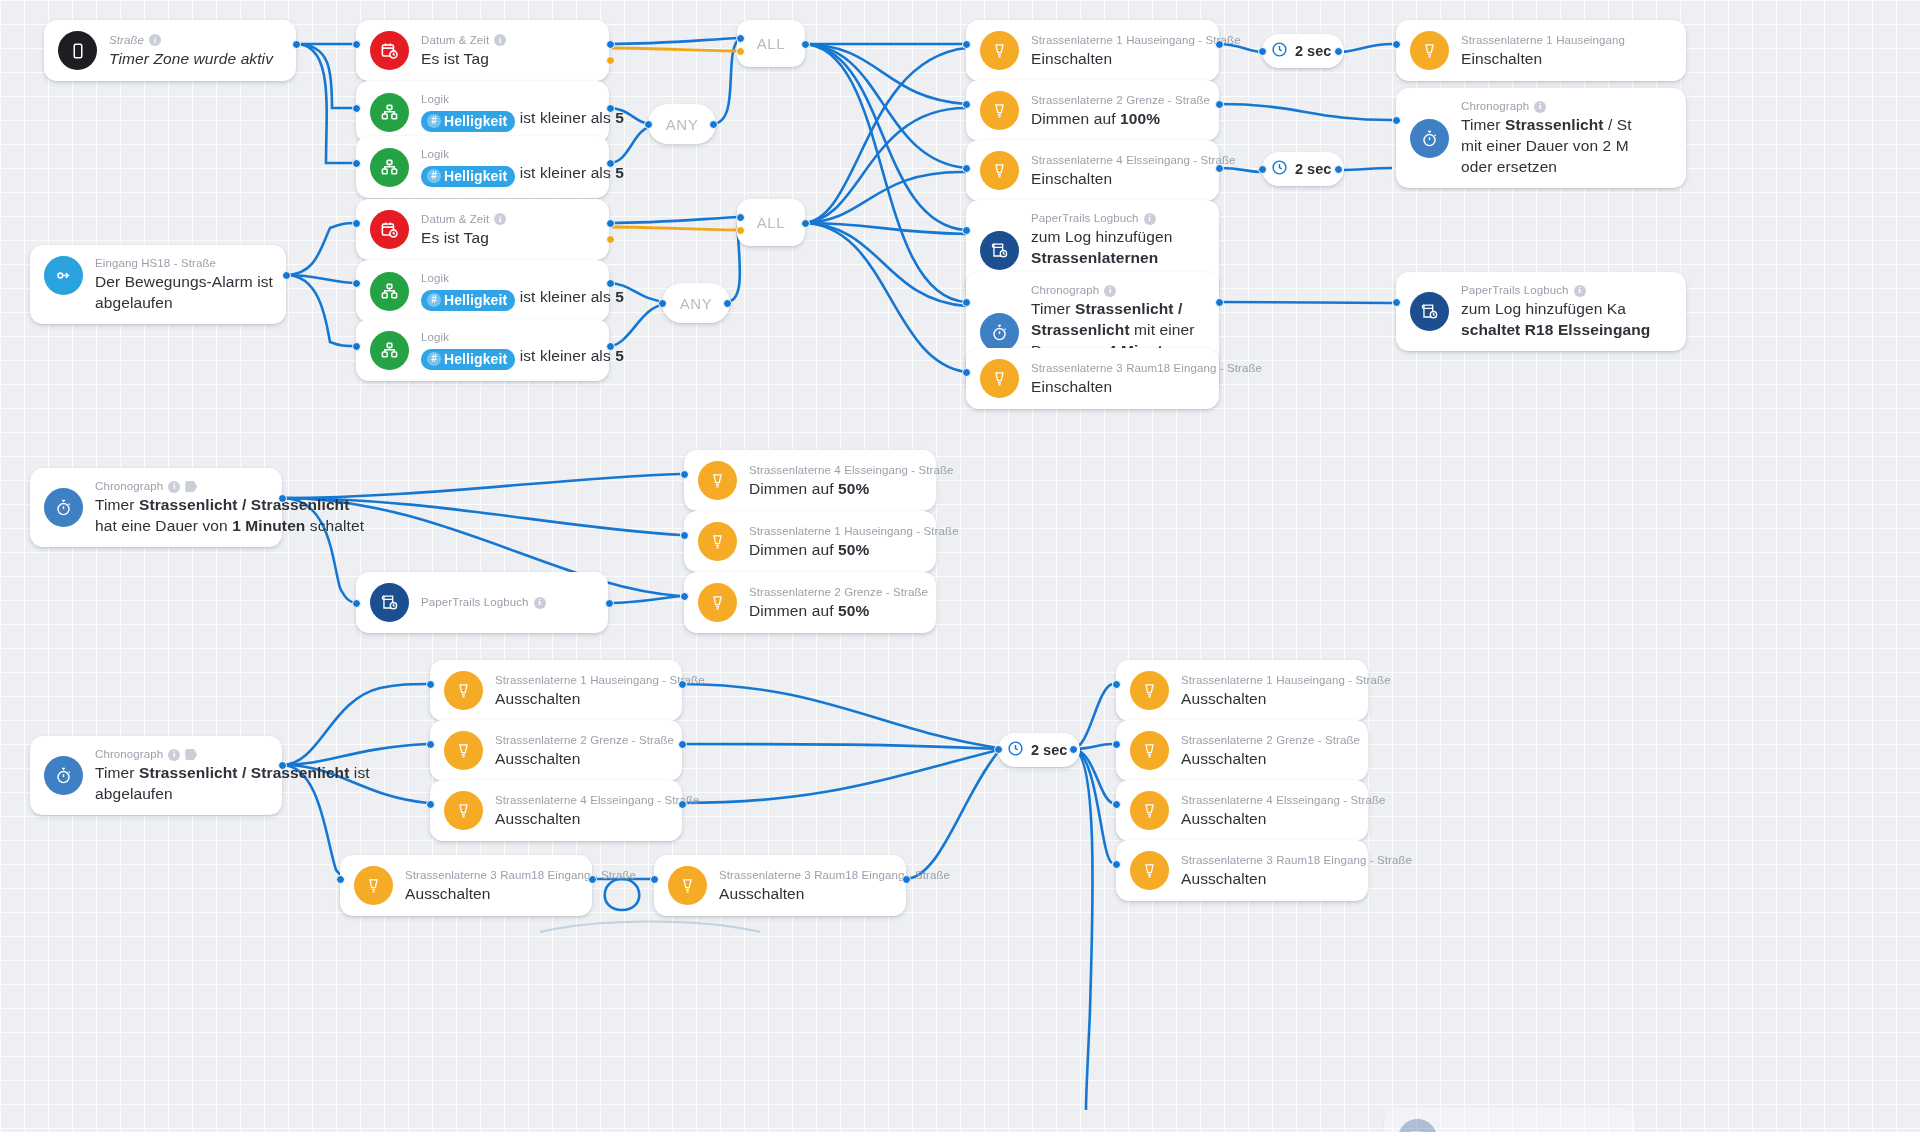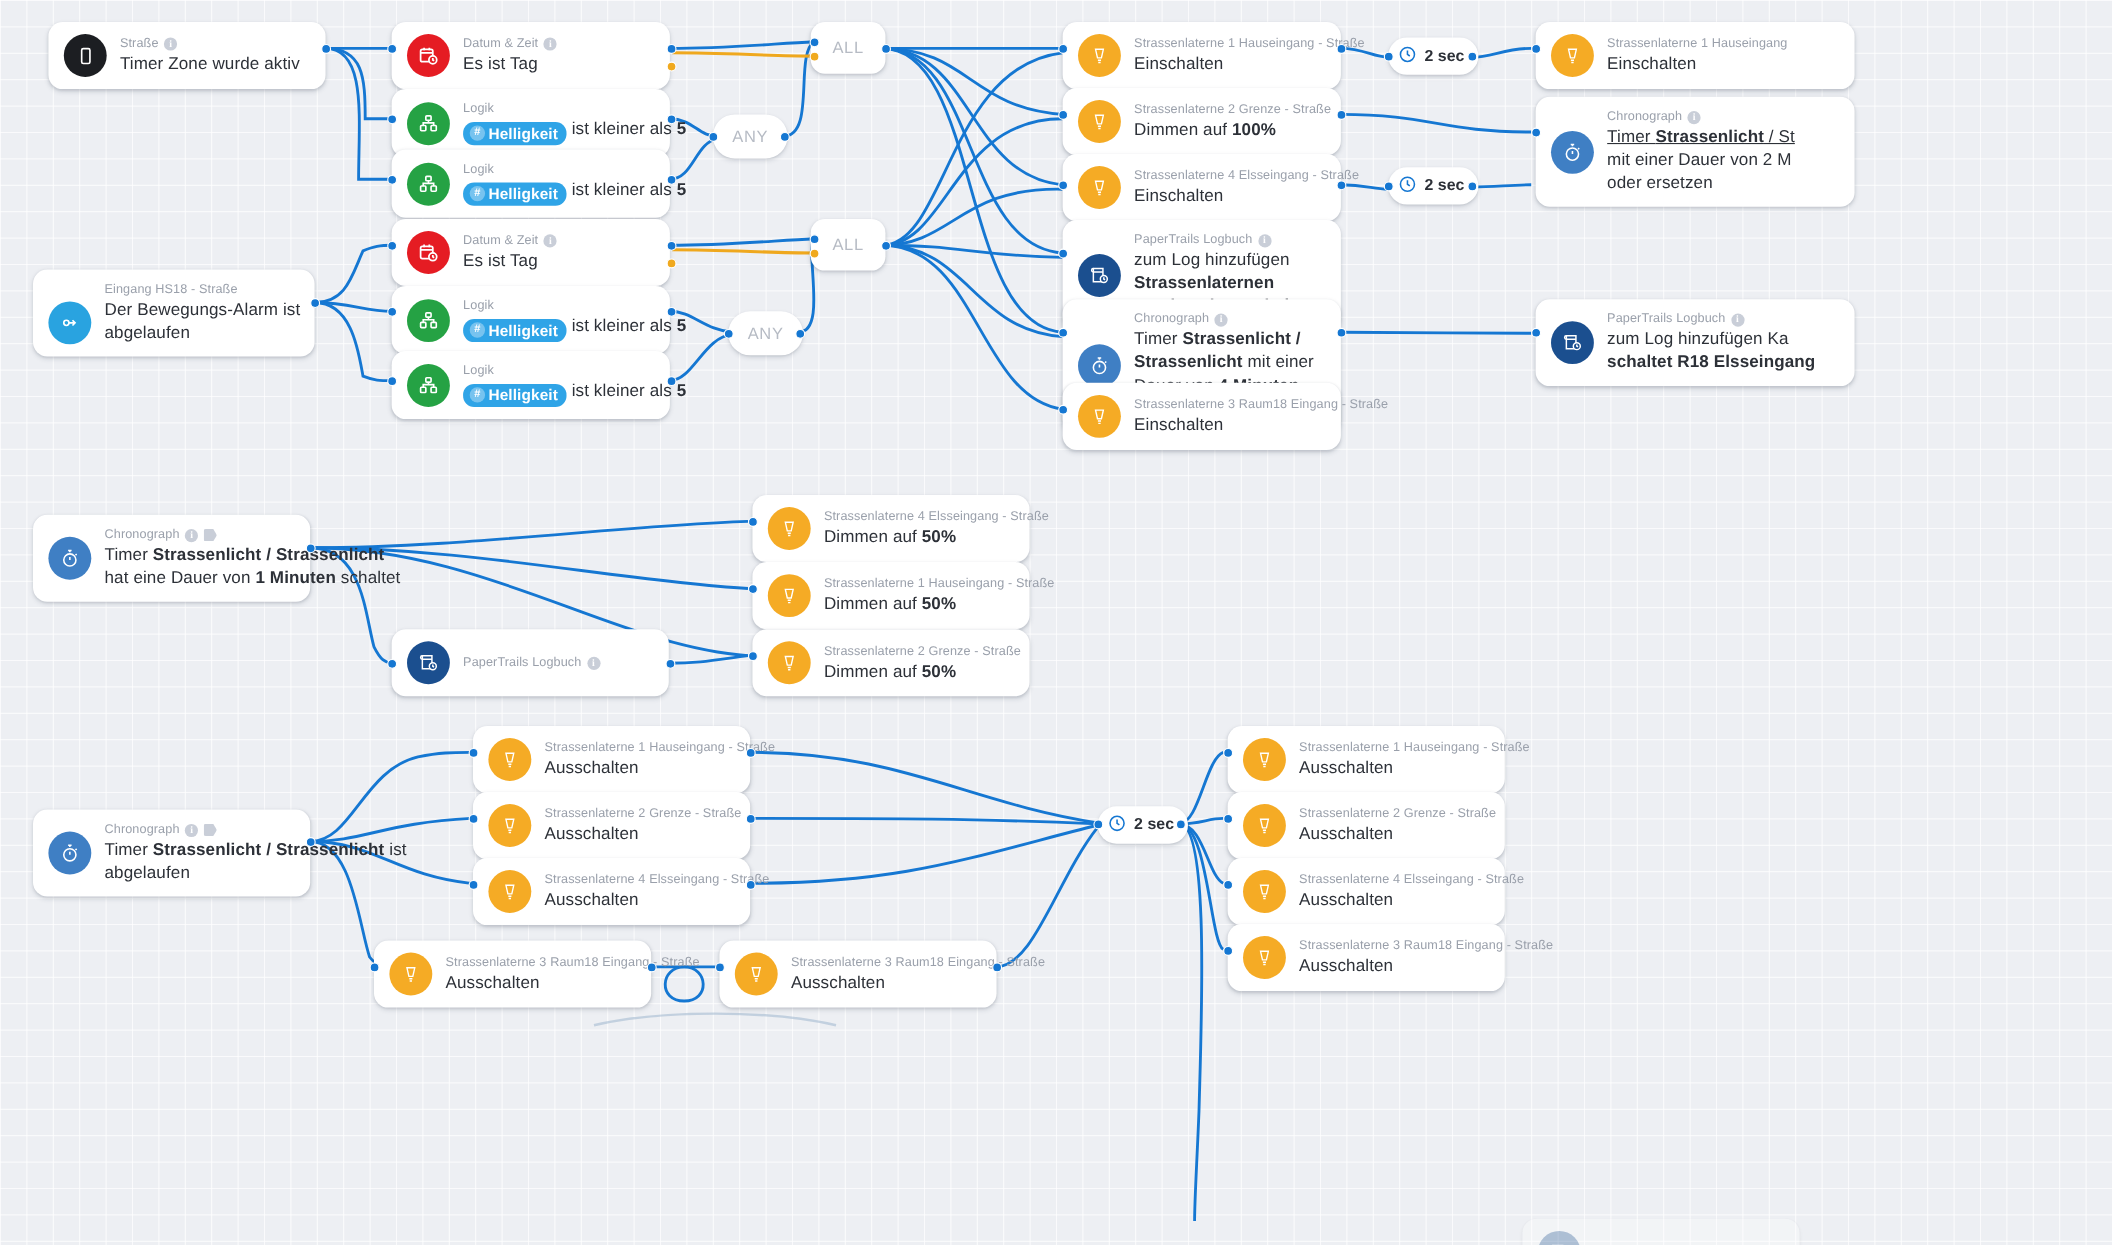--- a/index.html
+++ b/index.html
@@ -194,21 +194,21 @@
   </g>
 
   <g fill="none" stroke="#1577d2" stroke-width="2.6">
     <path d="M622,879 C600,879 598,910 622,910 C646,910 644,879 622,879"></path>
   </g>
   <g fill="none" stroke="#9fb6ce" stroke-width="2.2" opacity=".55">
     <path d="M540,932 C600,918 700,918 760,932"></path>
   </g>
 </svg>
 
-<div class="node" style="left:44px; top:20px; width:252px;">
+<div class="node" style="left:44px; top:20px; width:252px;font-style:italic;">
   <div class="ic ic-dark">
     <svg width="18" height="18" viewBox="0 0 24 24" fill="none" stroke="#fff" stroke-width="2">
           <rect x="7" y="3" width="10" height="18" rx="2"></rect>
         </svg>
   </div>
   <div class="body">
     <div class="hdr">
       <span>Straße</span>
       <span class="infodot">i</span>
     </div>
@@ -434,21 +434,21 @@
     <svg width="19" height="19" viewBox="0 0 24 24" fill="none" stroke="#fff" stroke-width="1.8">
           <circle cx="12" cy="14" r="7"></circle>
           <path d="M10 3h4M12 3v2M12 14v-3.5M18.5 8.5l1.3-1.3"></path>
         </svg>
   </div>
   <div class="body">
     <div class="hdr">
       <span>Chronograph</span>
       <span class="infodot">i</span>
     </div>
-    <div class="ttl wrap" style="white-space:nowrap;overflow:hidden;text-decoration:underline;"><span>Timer </span><b>Strassenlicht</b><span> / St</span></div>
+    <div class="ttl wrap" style="white-space:nowrap;overflow:hidden;"><span>Timer </span><b>Strassenlicht</b><span> / St</span></div>
     <div class="ttl" style="overflow:hidden;">mit einer Dauer von 2  M</div>
     <div class="ttl">oder ersetzen</div>
   </div>
 </div>
 <div class="port" style="left:1392px; top:116px;"></div>
 
 <div class="node" style="left:1396px; top:272px; width:290px; align-items:center;">
   <div class="ic ic-navy">
     <svg width="19" height="19" viewBox="0 0 24 24" fill="none" stroke="#fff" stroke-width="1.7">
           <path d="M5 4h11v15H5z"></path>
@@ -461,21 +461,21 @@
     <div class="hdr">
       <span>PaperTrails Logbuch</span>
       <span class="infodot">i</span>
     </div>
     <div class="ttl" style="overflow:hidden;">zum Log hinzufügen Ka</div>
     <div class="ttl" style="overflow:hidden;"><b>schaltet R18 Elsseingang</b></div>
   </div>
 </div>
 <div class="port" style="left:1392px; top:298px;"></div>
 
-<div class="node" style="left:30px; top:245px; width:256px; align-items:flex-end;">
+<div class="node" style="left:30px; top:245px; width:256px; align-items:flex-start;">
   <div class="ic ic-ltblue">
     <svg width="19" height="19" viewBox="0 0 24 24" fill="none" stroke="#fff" stroke-width="1.9">
           <circle cx="8" cy="12" r="3"></circle>
           <path d="M11 12h6M15 9l3 3-3 3"></path>
         </svg>
   </div>
   <div class="body">
     <div class="hdr">Eingang HS18 - Straße</div>
     <div class="ttl">Der Bewegungs-Alarm ist</div>
     <div class="ttl">abgelaufen</div>

